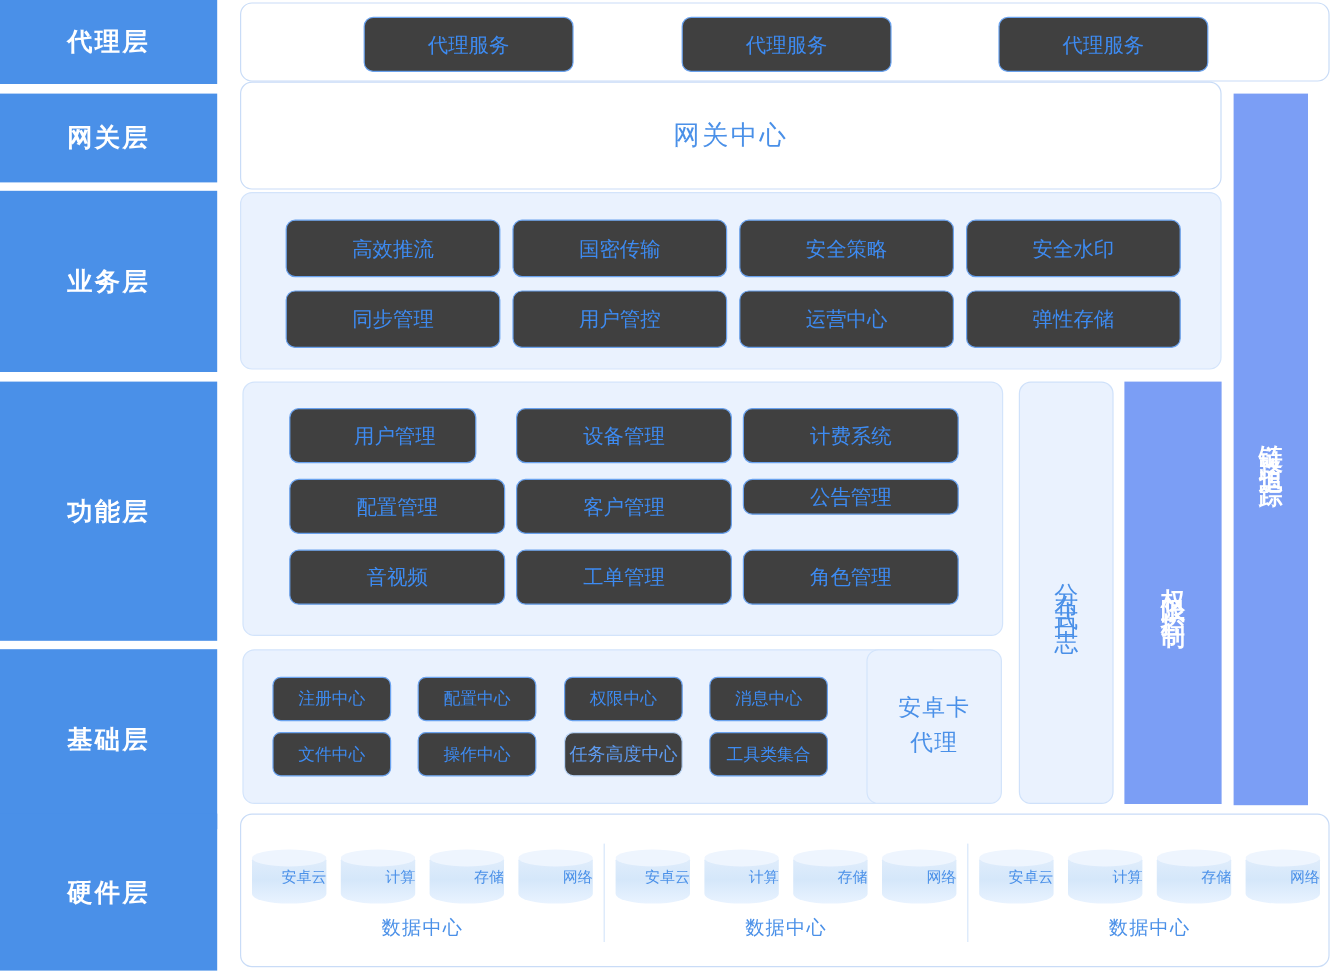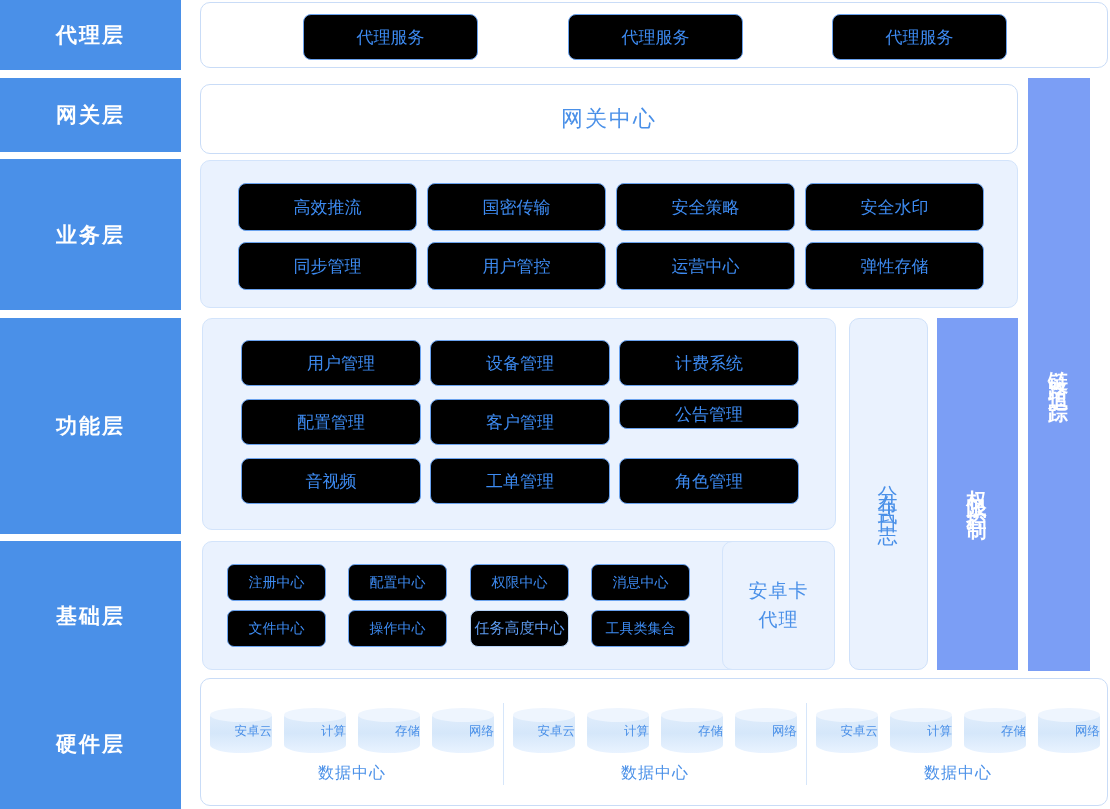--- a/index.html
+++ b/index.html
@@ -30,21 +30,21 @@
   .panel-tint {
     position: absolute;
     background: #eaf2fe;
     border: 1px solid #d3e4fb;
     border-radius: 10px;
   }
 
   
   .chip {
     position: absolute;
-    background: #000000;
+    background: #404040;
     border: 1.5px solid #6aa2ee;
     border-radius: 8px;
     display: flex; align-items: center; justify-content: center;
     color: #3d8bf2;
     font-size: 17px;
     white-space: nowrap;
   }
   .chip.sm { font-size: 14px; border-width: 1.2px; border-radius: 7px; }
   .chip.xs { font-size: 15px; }
   .chip.soft { border-color: #b9d4f7; color: #5e9bf0; }
@@ -133,21 +133,21 @@
     </div>
     <div class="chip" style="left:631px; top:11px; width:175px; height:46px;">
       <span>代理服务</span>
     </div>
   </div>
 
   <div class="vcol solid" style="left:1028px; top:78px; width:62px; height:593px;">
     <span>链路追踪</span>
   </div>
 
-  <div class="panel" style="left:200px; top:84px; width:818px; height:70px;">
+  <div class="panel" style="left:200px; top:68px; width:818px; height:90px;">
     <div class="big-label">网关中心</div>
   </div>
 
   <div class="panel-tint" style="left:200px; top:160px; width:818px; height:148px;">
     <div class="chip" style="left:37px; top:22px; width:179px; height:48px;">
       <span>高效推流</span>
       </div>
     <div class="chip" style="left:226px; top:22px; width:179px; height:48px;">
       <span>国密传输</span>
       </div>
@@ -166,21 +166,21 @@
       </div>
     <div class="chip" style="left:415px; top:81px; width:179px; height:48px;">
       <span>运营中心</span>
       </div>
     <div class="chip" style="left:604px; top:81px; width:179px; height:48px;">
       <span>弹性存储</span>
       </div>
   </div>
 
   <div class="panel-tint" style="left:202px; top:318px; width:634px; height:212px;">
-    <div class="chip" style="left:38px; top:21px; width:180px; height:46px;padding-left:20px;">
+    <div class="chip" style="left:38px; top:21px; width:156px; height:46px;padding-left:20px;">
       <span>用户管理</span>
       </div>
     <div class="chip" style="left:227px; top:21px; width:180px; height:46px;">
       <span>设备管理</span>
       </div>
     <div class="chip" style="left:416px; top:21px; width:180px; height:46px;">
       <span>计费系统</span>
       </div>
 
     <div class="chip" style="left:38px; top:80px; width:180px; height:46px;">

